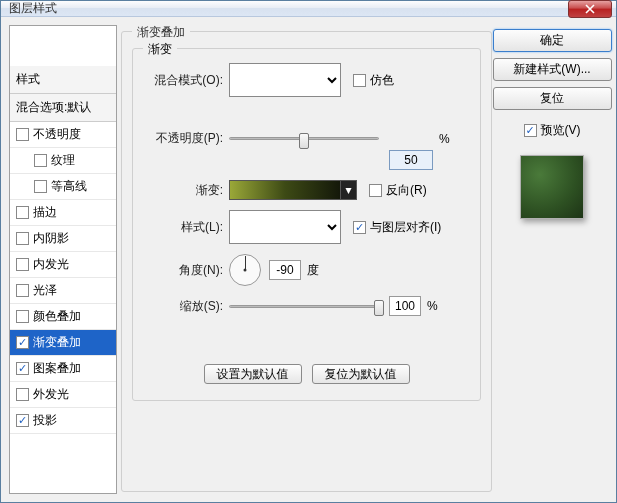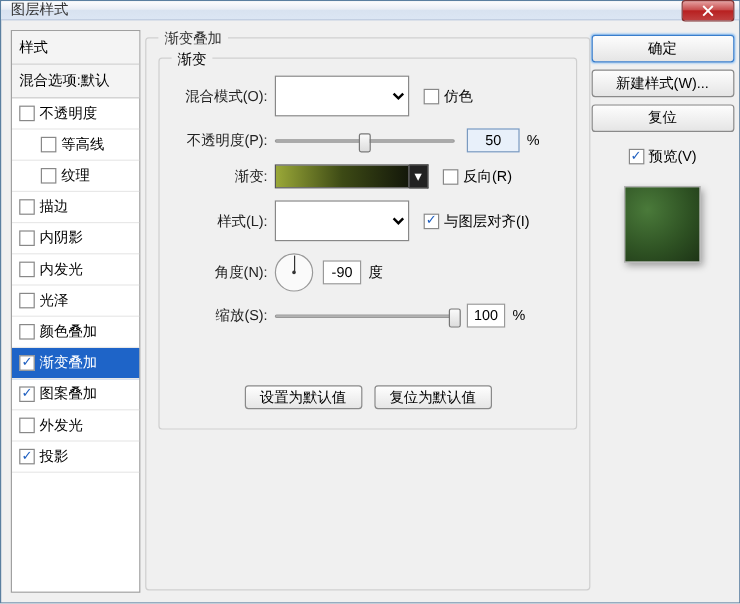--- a/index.html
+++ b/index.html
@@ -9,21 +9,21 @@
 
 .titlebar { height: 16px; background: linear-gradient(#fdfdfe, #e8edf5 45%, #d8e2f0 50%, #dce6f4); display: flex; align-items: center; padding: 0 4px 0 8px; border-bottom: 1px solid #b8c8de; }
 .titlebar-title { flex: 1; color: #333; }
 .close-btn { width: 44px; height: 18px; background: linear-gradient(#e6a0a0, #c84d4d 45%, #b82020 50%, #c04040); border: 1px solid #803030; border-radius: 3px; display: flex; align-items: center; justify-content: center; color: #fff; cursor: pointer; }
 .close-btn svg { width: 10px; height: 10px; }
 
 .content { flex: 1; display: flex; padding: 8px; gap: 4px; }
 
 
 .styles-panel { width: 108px; border: 1px solid #a0a0a0; background: #fff; display: flex; flex-direction: column; }
-.styles-header { padding: 5px 6px; background: #f4f4f4; border-bottom: 1px solid #ccc; }
+.styles-header { padding: 5px 6px; background: #f4f4f4; border-bottom: 1px solid #ccc; margin-top: 40px; }
 .styles-sub { padding: 5px 6px; background: #f4f4f4; border-bottom: 1px solid #ccc; }
 .style-item { padding: 4px 6px; display: flex; align-items: center; gap: 4px; cursor: pointer; border-bottom: 1px solid #e8e8e8; }
 .style-item.indent { padding-left: 24px; }
 .style-item.selected { background: #1e64c8; color: #fff; }
 .chk { width: 13px; height: 13px; border: 1px solid #888; background: #fff; display: inline-flex; align-items: center; justify-content: center; flex-shrink: 0; }
 .chk.checked::after { content: "✓"; color: #2060c0; font-size: 11px; line-height: 1; }
 .style-item.selected .chk.checked::after { color: #2060c0; }
 
 
 .main-panel { flex: 1; position: relative; }
@@ -33,21 +33,21 @@
 .inner-label { position: absolute; top: -8px; left: 10px; background: #f0f0f0; padding: 0 5px; }
 
 .row { display: flex; align-items: center; margin-bottom: 10px; }
 .row-label { width: 84px; text-align: right; padding-right: 6px; color: #222; }
 select { width: 112px; height: 21px; border: 1px solid #888; background: #fff; padding: 16px 4px; }
 
 .slider { position: relative; width: 150px; height: 18px; display: flex; align-items: center; }
 .slider-track { width: 100%; height: 3px; background: #bbb; border: 1px solid #999; border-radius: 2px; }
 .slider-thumb { position: absolute; top: 3px; width: 10px; height: 16px; background: linear-gradient(#fafafa,#ddd); border: 1px solid #777; border-radius: 2px; transform: translateX(-50%); }
 
-.numbox { width: 44px; height: 20px; border: 1px solid #7a9ac0; background: #e8f0fa; text-align: center; padding: 2px; }
+.numbox { width: 44px; height: 20px; border: 1px solid #7a9ac0; background: #e8f0fa; text-align: center; padding: 2px; margin-top: 43px; }
 .numbox2 { width: 32px; height: 20px; border: 1px solid #999; background: #fff; text-align: center; padding: 2px; }
 .pct { margin-left: 6px; }
 
 .grad-swatch { width: 112px; height: 20px; border: 1px solid #555; background: linear-gradient(to right, #9aa838, #3d4a15, #14180a); display: inline-block; position: relative; }
 .grad-arrow { width: 16px; height: 20px; border: 1px solid #555; border-left: none; background: #222; display: inline-flex; align-items: center; justify-content: center; color: #fff; }
 
 .check-inline { display: flex; align-items: center; gap: 4px; margin-left: 12px; text-align: center; }
 
 .angle-dial { width: 32px; height: 32px; border: 1px solid #999; border-radius: 50%; background: #fafafa; position: relative; margin-right: 8px; }
 .angle-line { position: absolute; left: 50%; top: 50%; width: 1px; height: 14px; background: #333; transform-origin: top center; transform: rotate(180deg); }
@@ -82,25 +82,25 @@
     <div class="styles-panel">
       <div class="styles-header">样式</div>
       <div class="styles-sub">混合选项:默认</div>
 
       <div class="style-item">
           <span class="chk"></span>
           <span>不透明度</span>
         </div>
       <div class="style-item indent">
           <span class="chk"></span>
+          <span>纹理</span>
+        </div>
+      <div class="style-item indent">
+          <span class="chk"></span>
           <span>等高线</span>
-        </div>
-      <div class="style-item indent">
-          <span class="chk"></span>
-          <span>纹理</span>
         </div>
       <div class="style-item">
           <span class="chk"></span>
           <span>描边</span>
         </div>
       <div class="style-item">
           <span class="chk"></span>
           <span>内阴影</span>
         </div>
       <div class="style-item">

